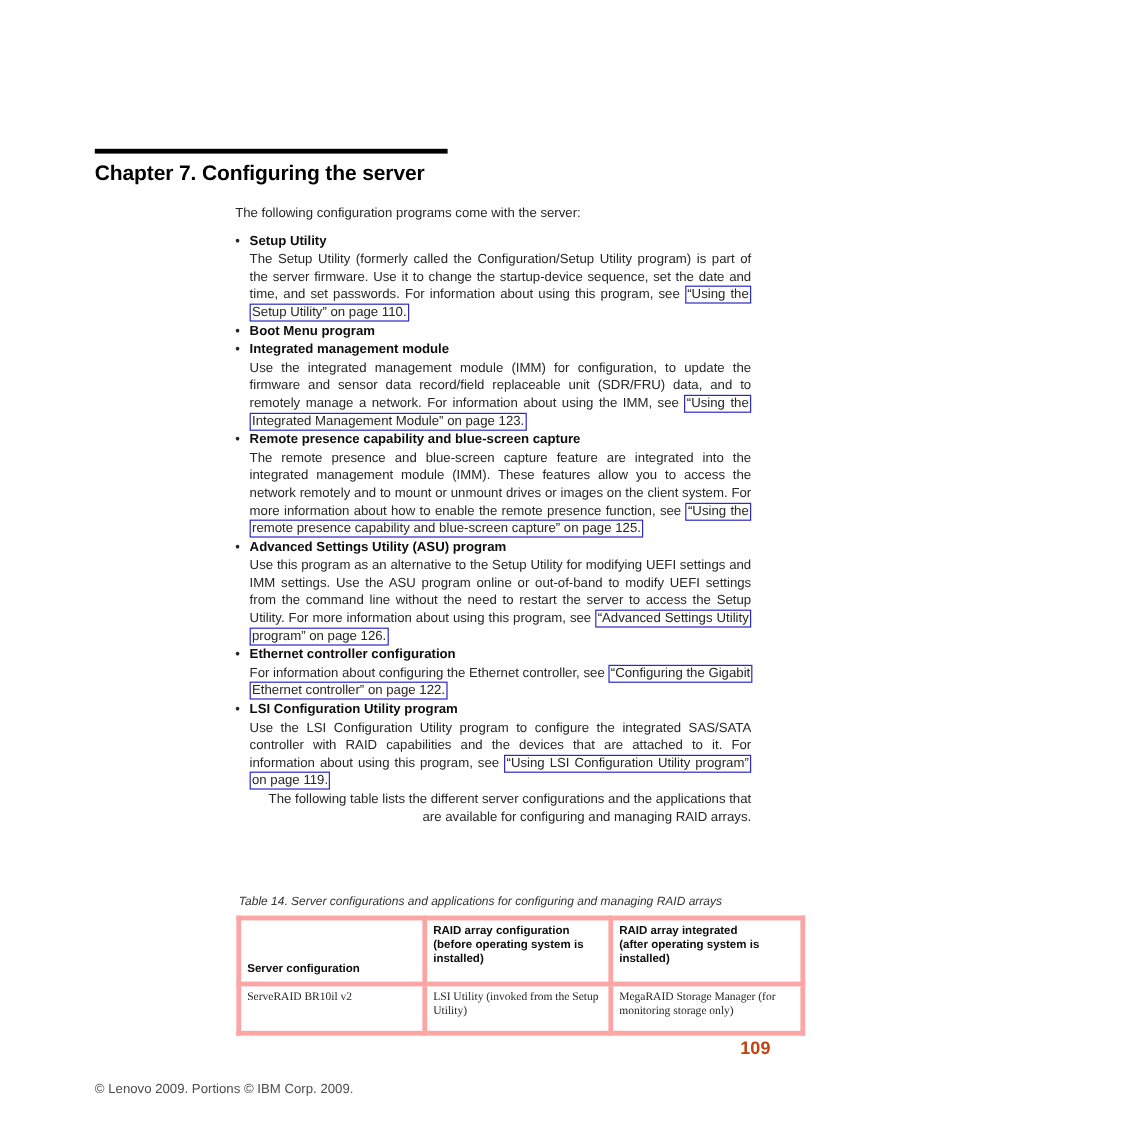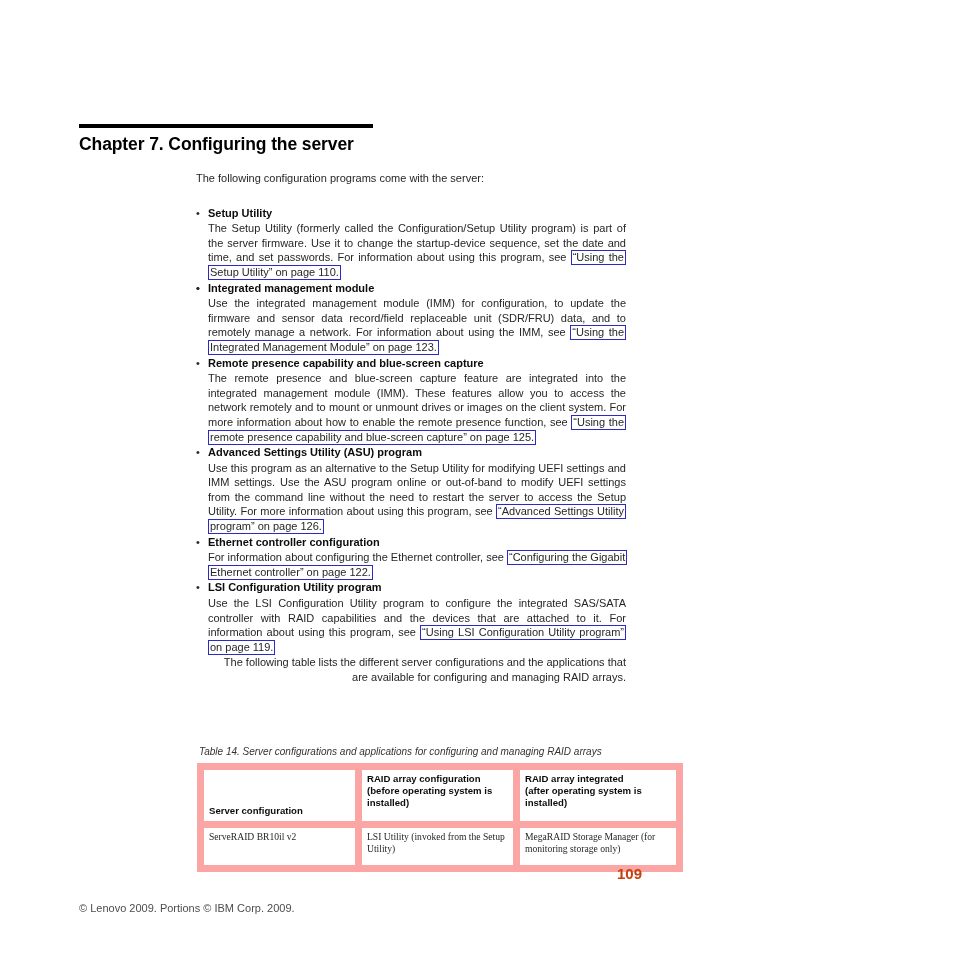--- a/index.html
+++ b/index.html
@@ -55,21 +55,21 @@
 
   .para {
     font-size: 11px;
     line-height: 14.6px;
     color: #262626;
     margin: 0 0 0 0;
     text-align: justify;
     text-justify: inter-word;
   }
   .para.intro {
-    margin-bottom: 20px;
+    margin-bottom: 8px;
     text-align: left;
   }
 
   
   .bullet-item {
     position: relative;
     margin-top: 1px;
   }
   .bullet-mark {
     position: absolute;
@@ -126,21 +126,21 @@
     position: absolute;
     left: 197px;
     top: 763px;
     width: 428px;
     border-collapse: collapse;
     table-layout: fixed;
     font-size: 9.6px;
     color: #262626;
   }
   .raid-table td, .raid-table th {
-    border: 7px solid #fca5a5;
+    border: 4px solid #fca5a5;
     vertical-align: top;
     padding: 3px 5px 4px 5px;
     line-height: 12.2px;
     text-align: left;
     font-weight: normal;
   }
   .raid-table .colA { width: 141px; }
   .raid-table .colB { width: 141px; }
   .raid-table .colC { width: 146px; }
 
@@ -192,20 +192,21 @@
     <p class="para intro">The following configuration programs come with the server:</p>
 
     <div class="bullet-item">
       <span class="bullet-mark">•</span>
       <div class="bullet-head">Setup Utility</div>
       <div class="bullet-body"><span>The Setup Utility (formerly called the Configuration/Setup Utility program) is part of the server firmware. Use it to change the startup-device sequence, set the date and time, and set passwords. For information about using this program, see </span><span class="lnk">“Using the Setup Utility” on page 110.</span></div>
     </div>
 
     <div class="bullet-item">
       <span class="bullet-mark">•</span>
+      <div class="bullet-head">Boot Menu program</div>
     </div>
 
     <div class="bullet-item">
       <span class="bullet-mark">•</span>
       <div class="bullet-head">Integrated management module</div>
       <div class="bullet-body"><span>Use the integrated management module (IMM) for configuration, to update the firmware and sensor data record/field replaceable unit (SDR/FRU) data, and to remotely manage a network. For information about using the IMM, see </span><span class="lnk">“Using the Integrated Management Module” on page 123.</span></div>
     </div>
 
     <div class="bullet-item">
       <span class="bullet-mark">•</span>

